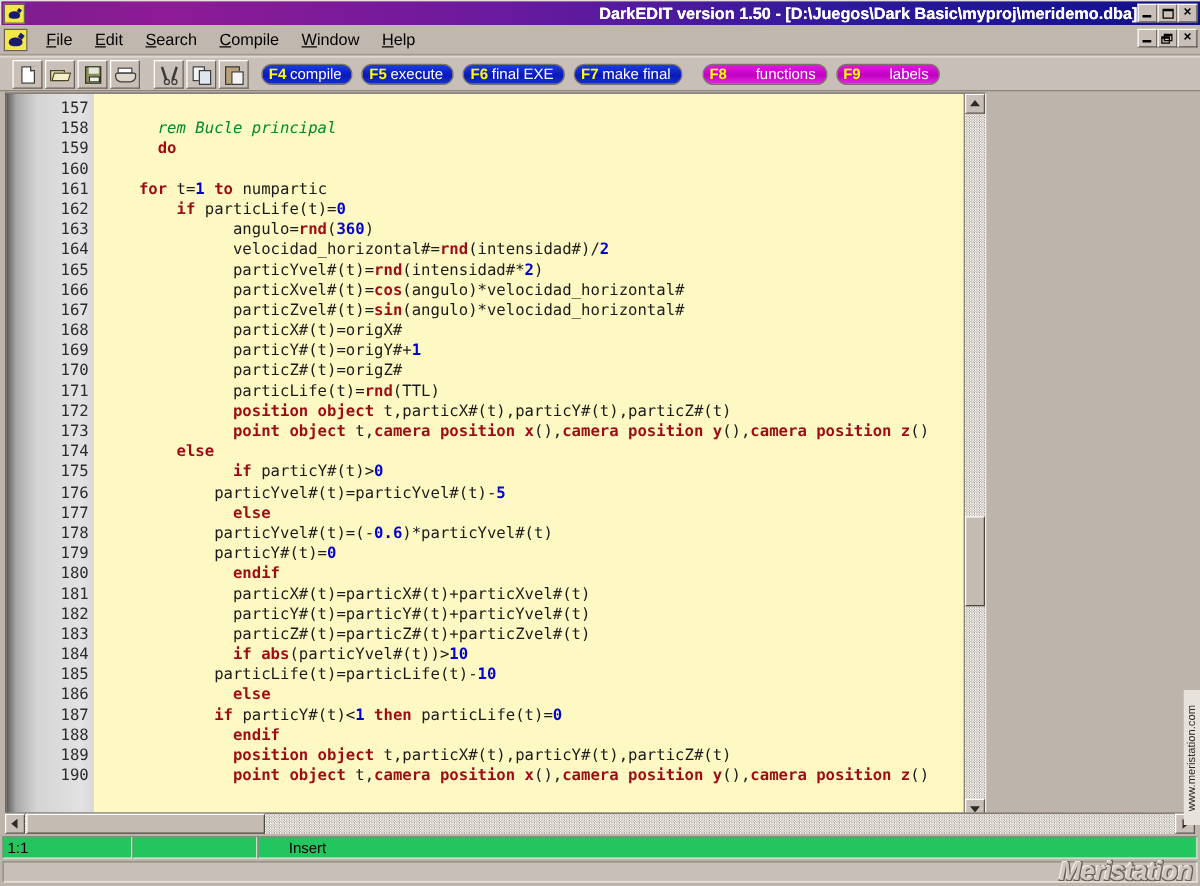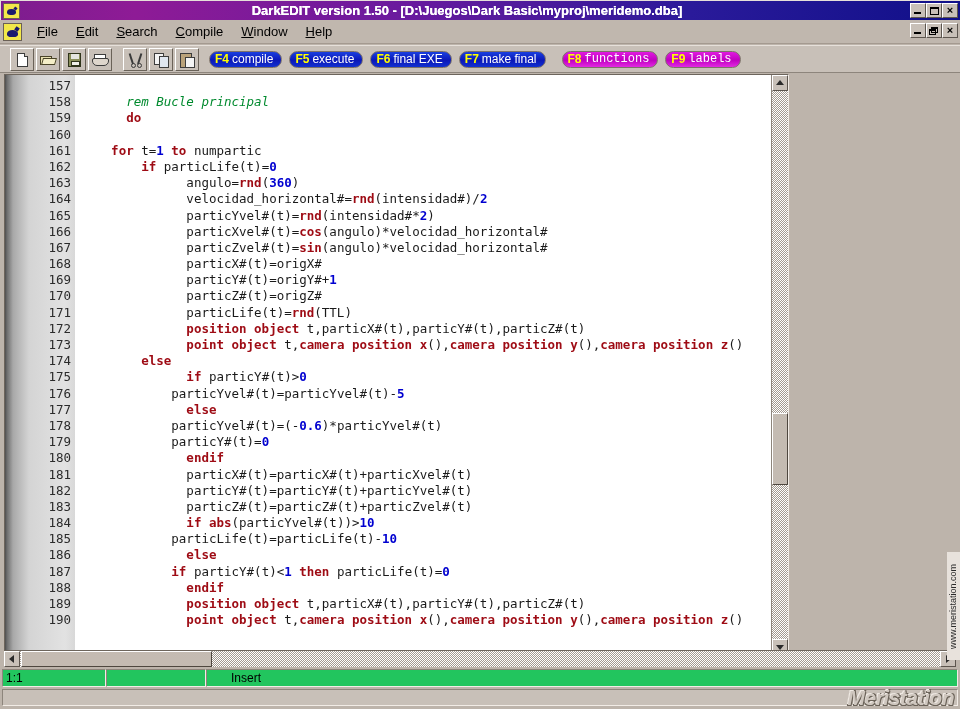--- a/index.html
+++ b/index.html
@@ -45,21 +45,21 @@
   }
   .tb-icon::after {
     content: "";
     position: absolute; left: 10px; top: 3px;
     width: 3px; height: 3px;
     background: #1a1a6e;
     transform: rotate(35deg);
   }
   .tb-title {
     flex: 1 1 auto;
-    text-align: center;
+    text-align: right;
     color: #ffffff;
     font-size: 13px;
     font-weight: bold;
     letter-spacing: 0px;
     white-space: nowrap;
     overflow: hidden;
     text-shadow: 0 0 0 #fff;
   }
   .tb-btns { display: flex; gap: 0px; margin-right: 2px; flex: 0 0 auto; }
   .winbtn {
@@ -181,33 +181,33 @@
     display: inline-flex; align-items: center;
     border-radius: 9px;
     padding: 0 8px 0 5px;
     margin-right: 7px;
     flex: 0 0 auto;
     white-space: nowrap;
     box-sizing: border-box;
     border: 1px solid #7d7269;
   }
   .fkey.blue { background: linear-gradient(to bottom, #1a3fe0 0%, #0b18b8 55%, #1230d0 100%); justify-content: center; }
-  .fkey.mag  { background: linear-gradient(to bottom, #e01ae0 0%, #c000c0 55%, #e22ae2 100%); }
+  .fkey.mag  { background: linear-gradient(to bottom, #e01ae0 0%, #c000c0 55%, #e22ae2 100%); gap: 20px; }
   .fkey .k {
     color: #ffff00; font-weight: bold; font-size: 12px;
     font-family: "Liberation Sans", sans-serif;
     margin-right: 3px;
     line-height: 1;
   }
   .fkey .t {
     color: #ffffff; font-size: 12px;
     font-family: "Liberation Sans", sans-serif;
     line-height: 1;
   }
-  .fkey.mag .t { color: #ffffff; font-family: Liberation Mono, monospace; }
+  .fkey.mag .t { color: #ffffff; }
 
   
   .editor-frame {
     position: absolute; left: 4px; top: 74px;
     width: 785px; height: 582px;
     border-top: 1px solid #6d655c;
     border-left: 1px solid #6d655c;
     border-right: 1px solid #f2ece6;
     border-bottom: 1px solid #f2ece6;
     box-sizing: border-box;
@@ -224,21 +224,21 @@
     position: absolute; right: 4px; top: 3px;
     text-align: right;
     font-family: "DejaVu Sans Mono", monospace;
     font-size: 12.5px;
     color: #2b2b2b;
     line-height: 16.2px;
   }
   .code-pane {
     position: absolute; left: 70px; top: 0;
     right: 17px; height: 100%;
-    background: #ffffff;
+    background: #fef9c3;
     overflow: hidden;
   }
   .code-inner {
     position: absolute; left: 6px; top: 3px; right: 0;
     font-family: "DejaVu Sans Mono", monospace;
     font-size: 12.5px;
     line-height: 16.2px;
     white-space: pre;
     color: #1a1a1a;
   }

